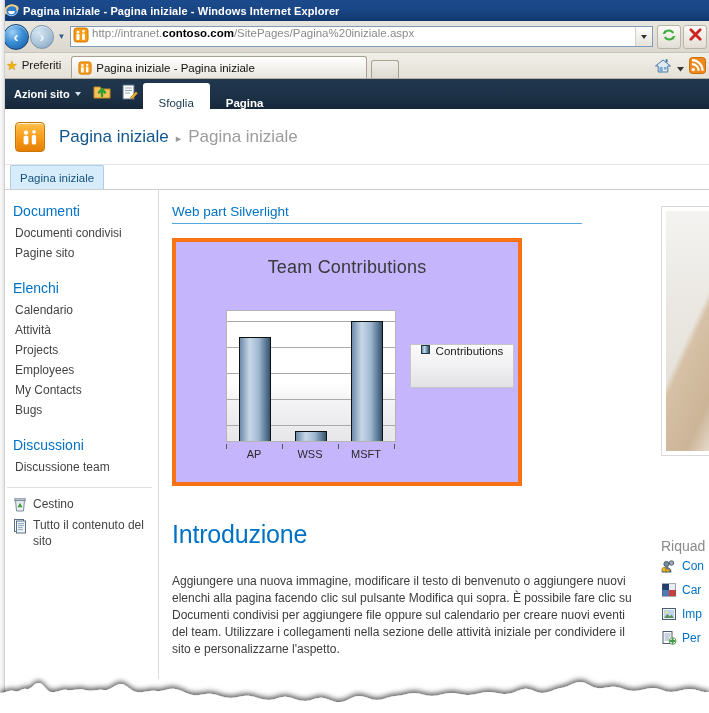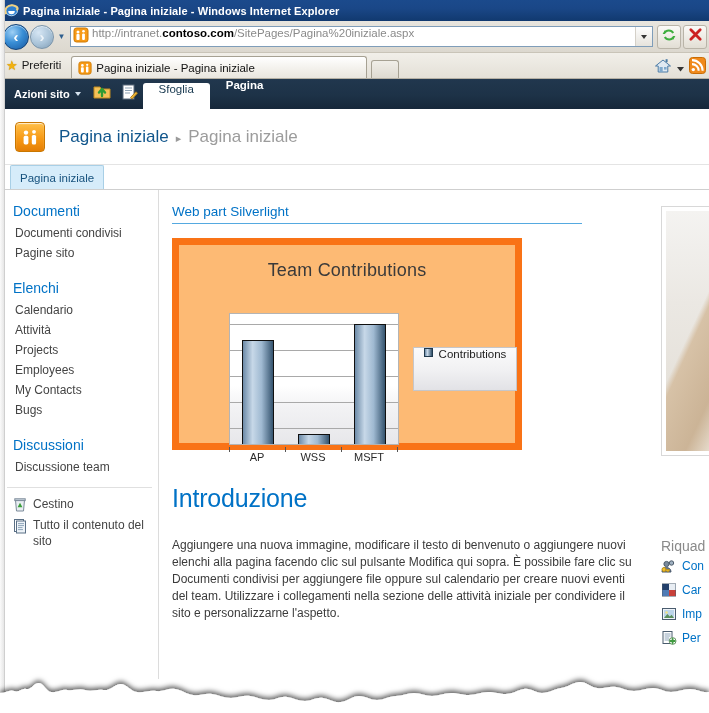--- a/index.html
+++ b/index.html
@@ -178,21 +178,21 @@
     border-right: 3.5px solid transparent;
   }
   .sp-icobtn {
     width: 26px; height: 24px;
     display: flex; align-items: center; justify-content: center;
     margin-left: 2px;
   }
   .sp-tab {
     height: 30px;
     padding: 0 16px;
-    display: flex; align-items: flex-start; justify-content: center;
+    display: flex; align-items: flex-end; justify-content: center;
     font-size: 11.5px;
     color: #ffffff;
     font-weight: bold;
   }
   .sp-tab.active {
     background: #ffffff;
     color: #17384f;
     border-radius: 3px 3px 0 0;
     font-weight: normal;
     height: 26px;
@@ -300,23 +300,23 @@
     padding-bottom: 4px;
   }
   .wp-rule {
     border-bottom: 1px solid #55a9e0;
     width: 410px;
     margin-bottom: 14px;
   }
 
   
   .sl-frame {
-    width: 350px; height: 212px;
-    border: 7px solid #f97316;
-    background: #fdba74;
+    width: 350px; height: 248px;
+    border: 4px solid #f97316;
+    background: #c4b5fd;
     position: relative;
   }
   .chart-title {
     text-align: center;
     font-size: 18px;
     color: #3a3a3a;
     padding-top: 15px;
     letter-spacing: .2px;
   }
   .chart-zone {

